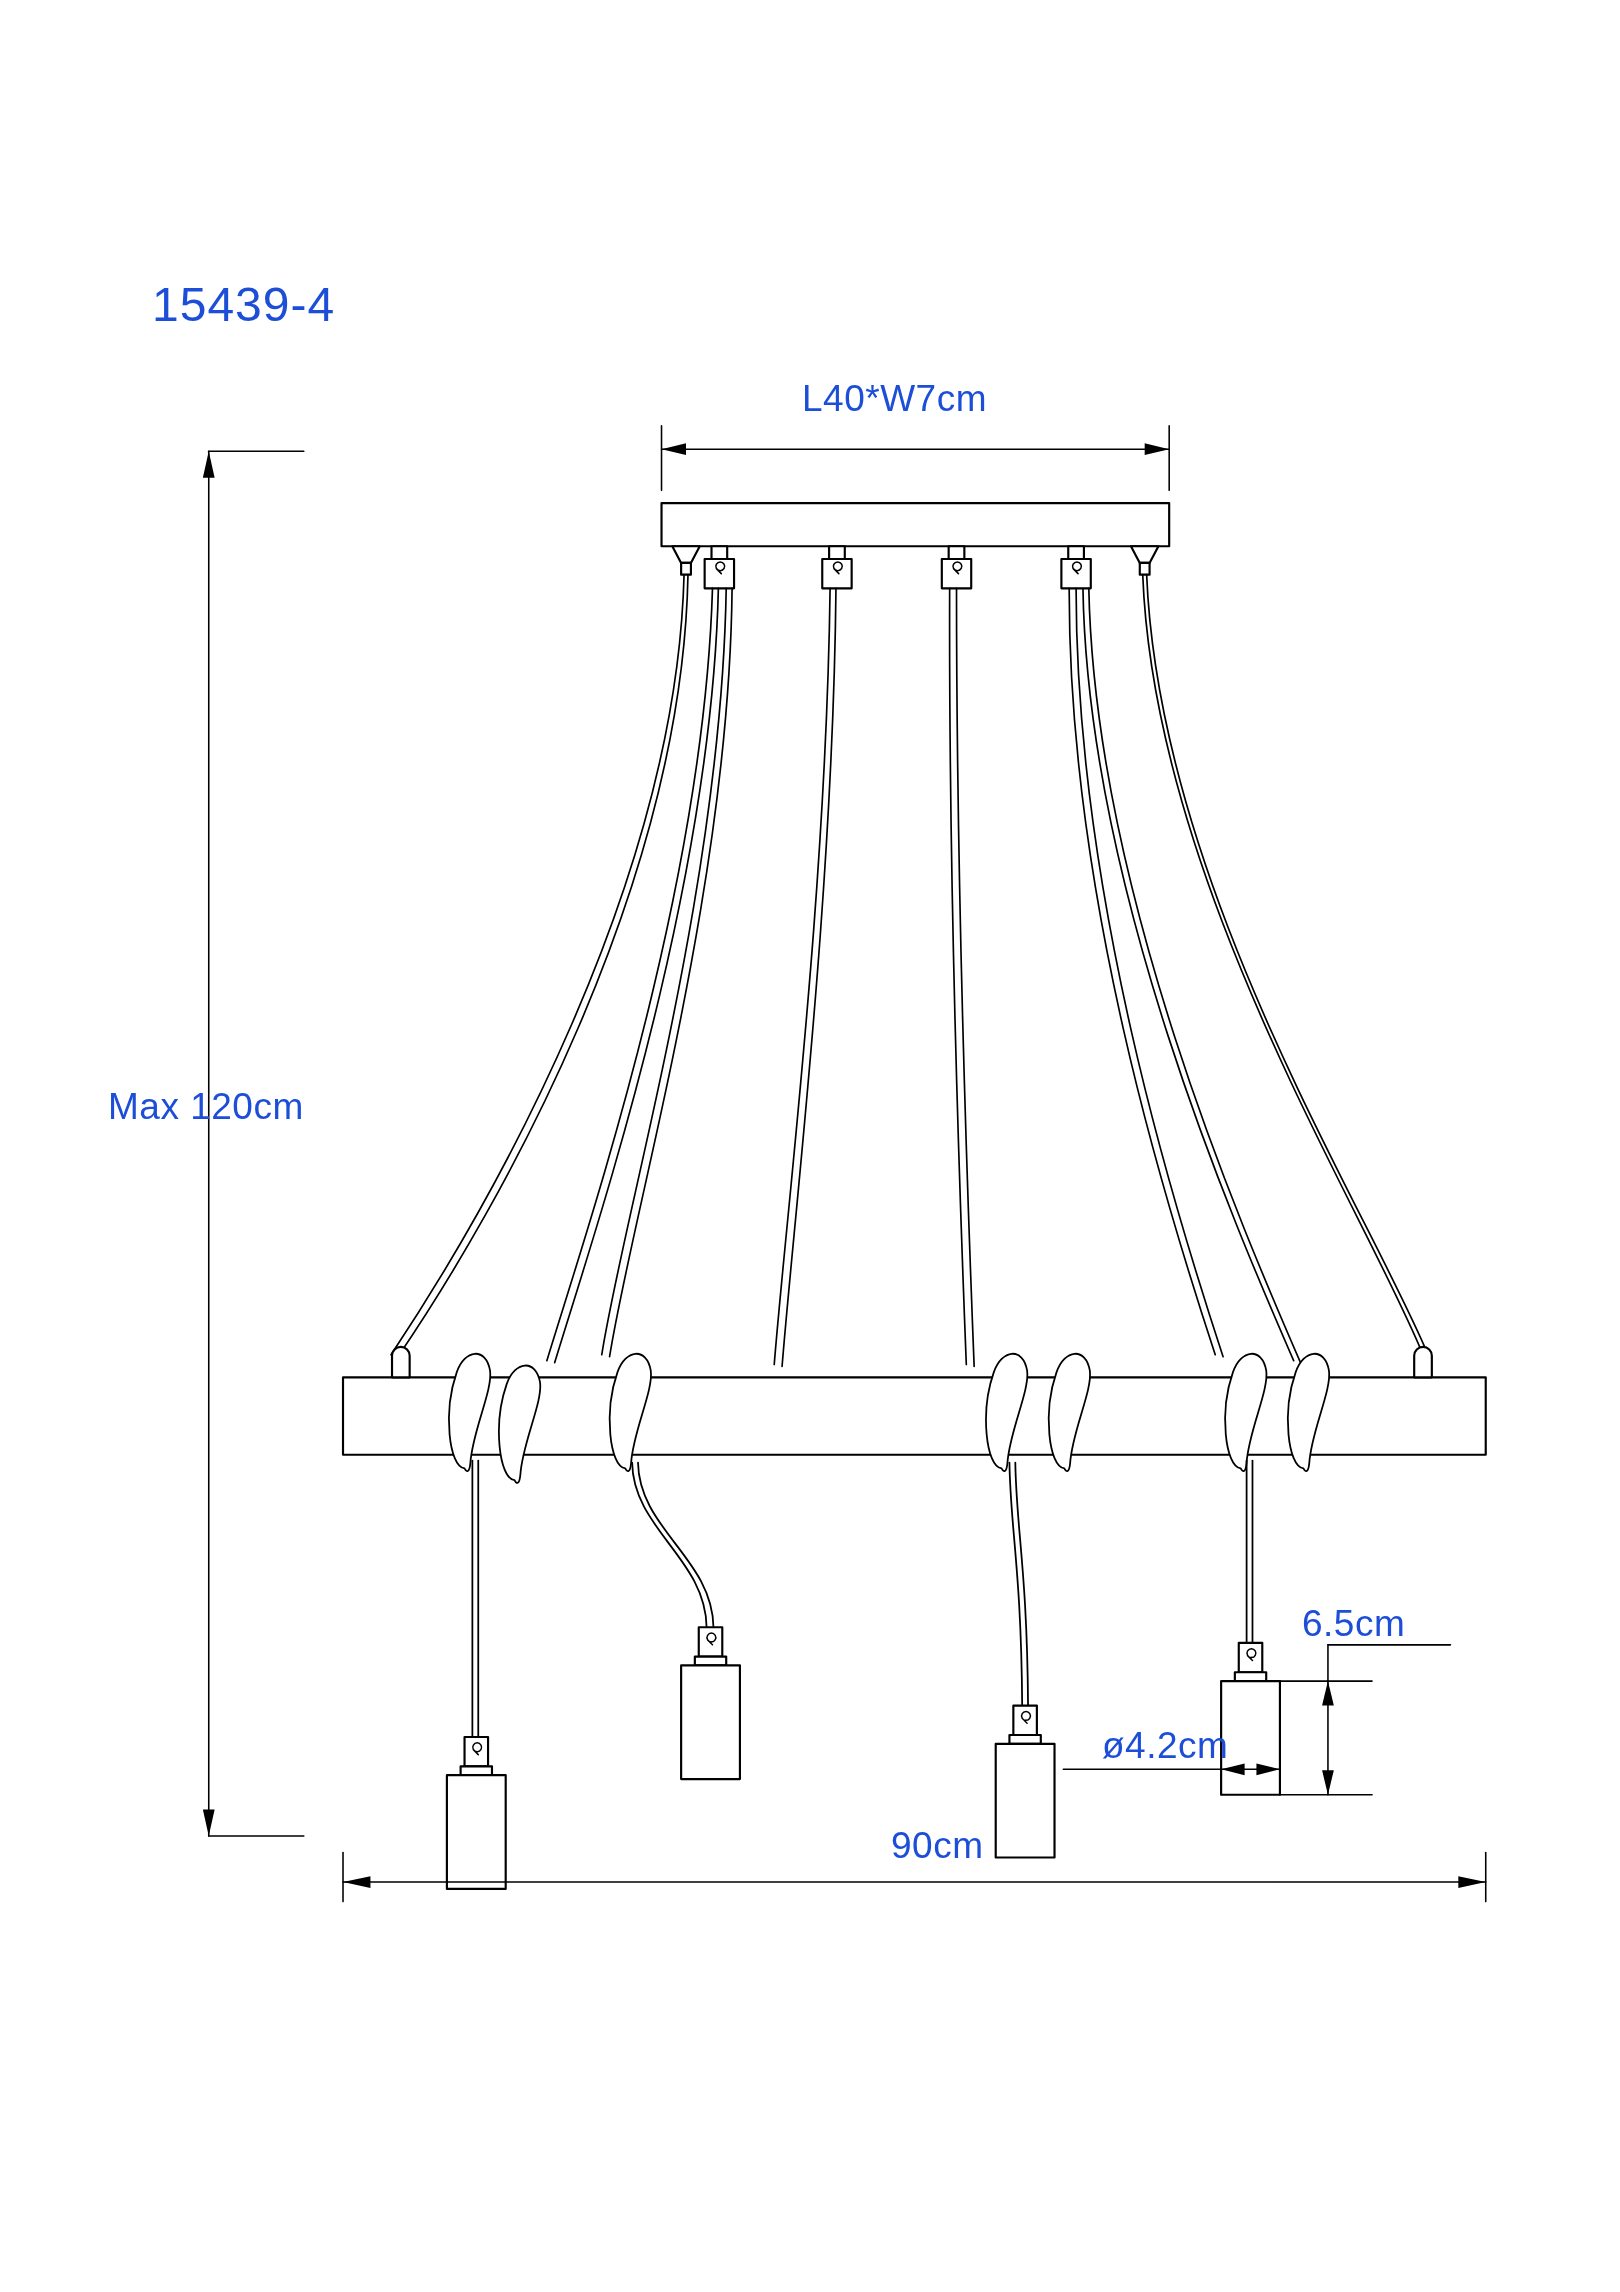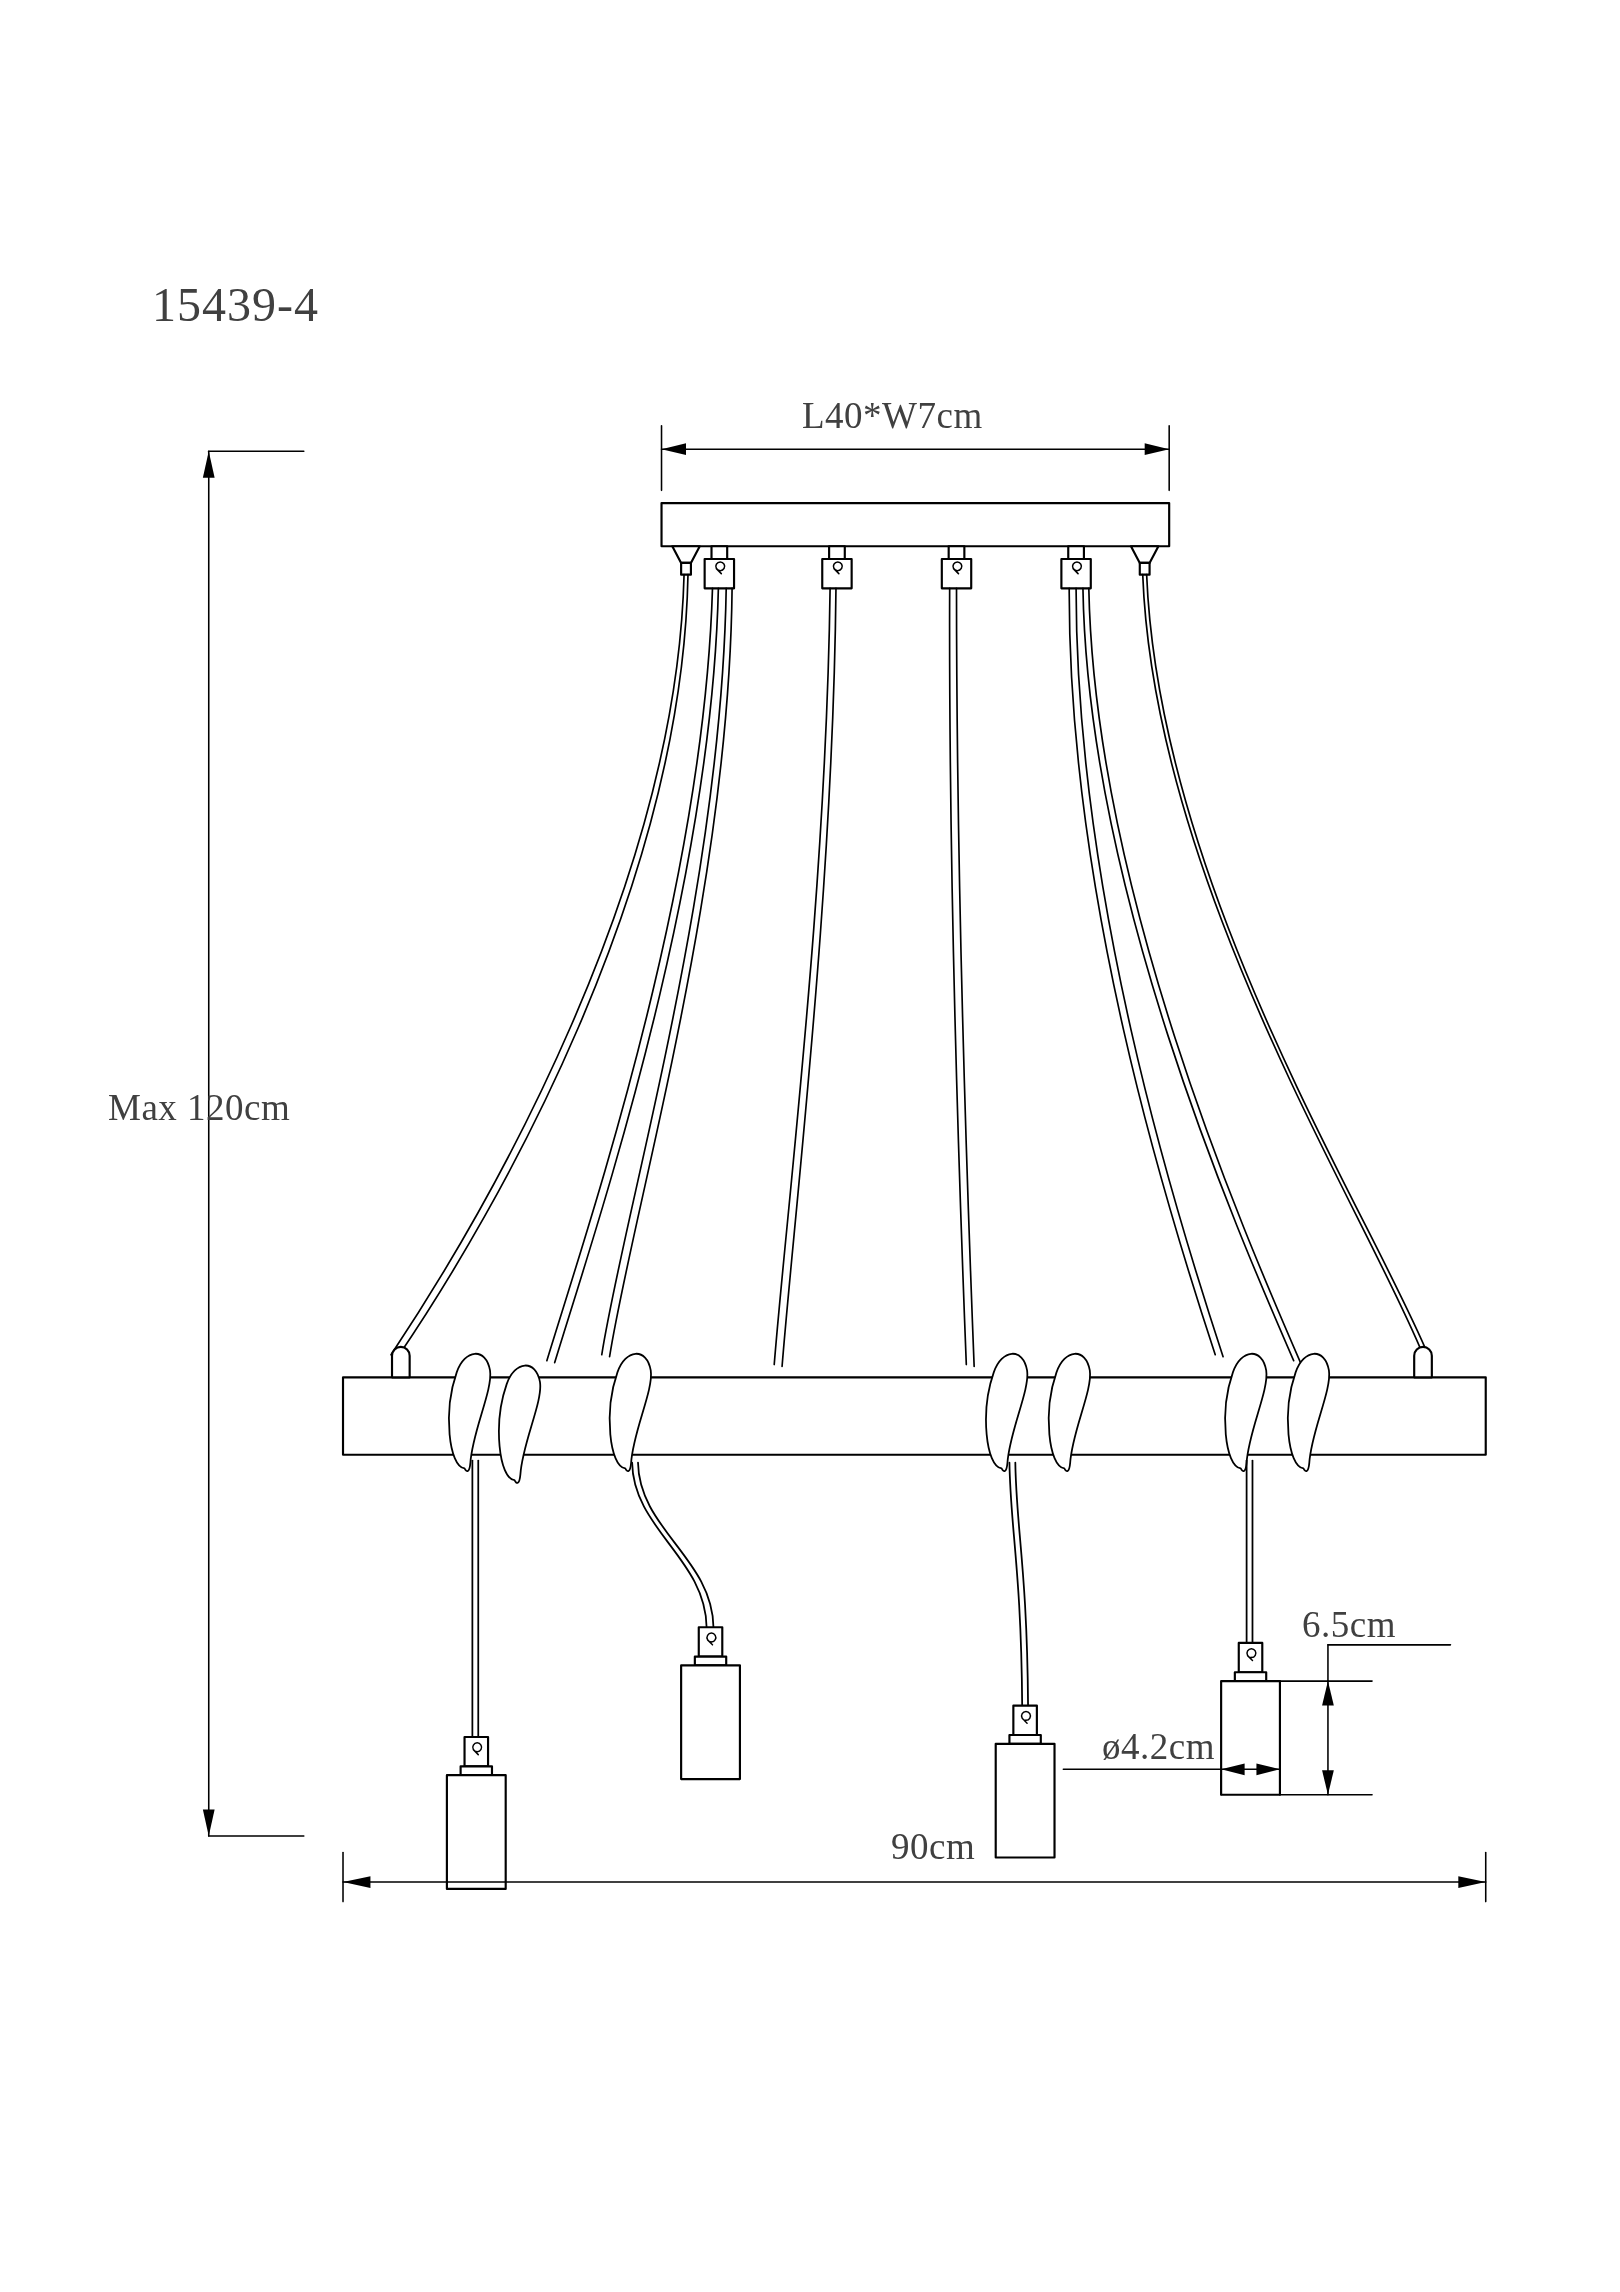--- a/index.html
+++ b/index.html
@@ -4,27 +4,27 @@
 <style>
   html,body{margin:0;padding:0;background:#ffffff;}
   body{
     width:1620px;height:2293px;position:relative;overflow:hidden;
     font-family:"Liberation Sans","DejaVu Sans",sans-serif;
     color:#000;
   }
   #drawing{position:absolute;inset:0;}
   .lbl{
     position:absolute;
-    font-family:Liberation Serif, serif;
-    color:#404040;
+    font-family:Liberation Sans, sans-serif;
+    color:#1d4ed8;
     white-space:nowrap;
     letter-spacing:0.5px;
   }
   #title-label{left:152px;top:277px;font-size:48px;letter-spacing:1px;}
-  #top-dim-label{left:802px;top:394px;font-size:37px;text-align:center;}
+  #top-dim-label{left:802px;top:378px;font-size:37px;text-align:center;}
   #height-dim-label{left:108px;top:1086px;font-size:37px;}
   #width-dim-label{left:857px;top:1825px;font-size:37px;margin-left:34px;}
   #dia-dim-label{left:1070px;top:1725px;font-size:37px;margin-left:32px;}
   #height-small-dim-label{left:1302px;top:1603px;font-size:37px;}
 </style>
 </head>
 <body>
 
 <svg id="drawing" width="1620" height="2293" viewBox="0 0 1653 2339" xmlns="http://www.w3.org/2000/svg">
 

